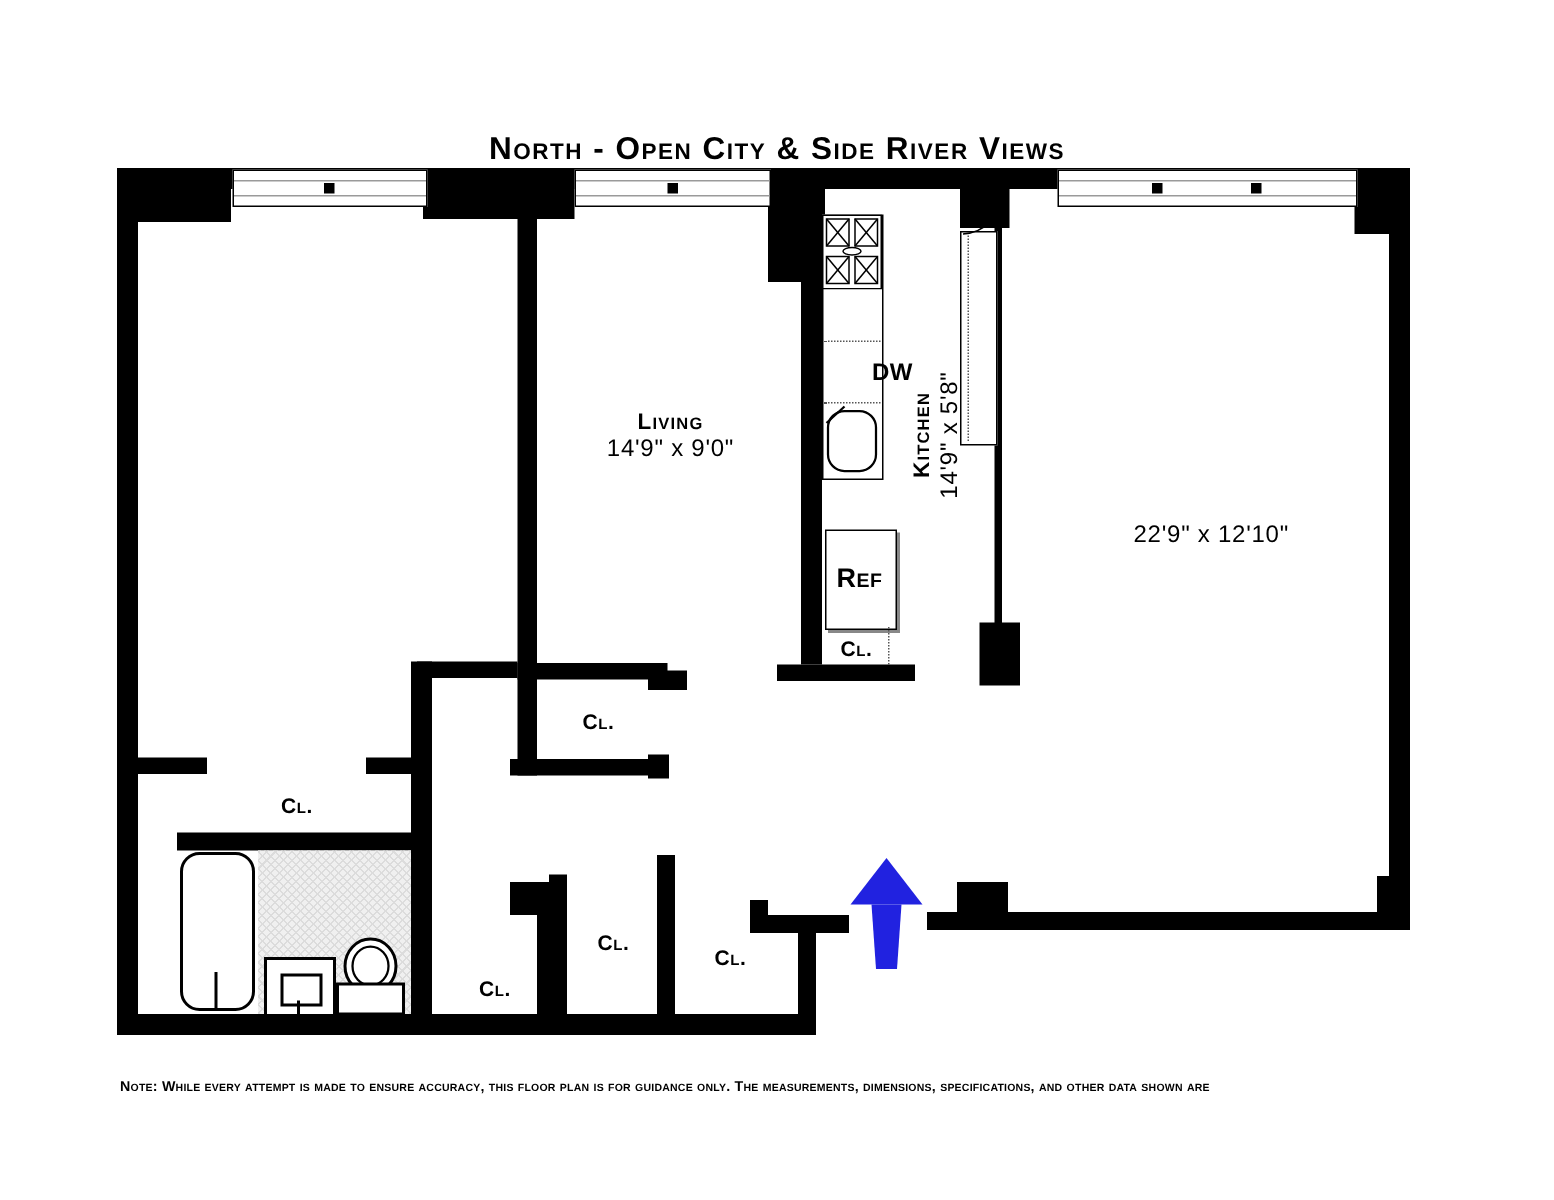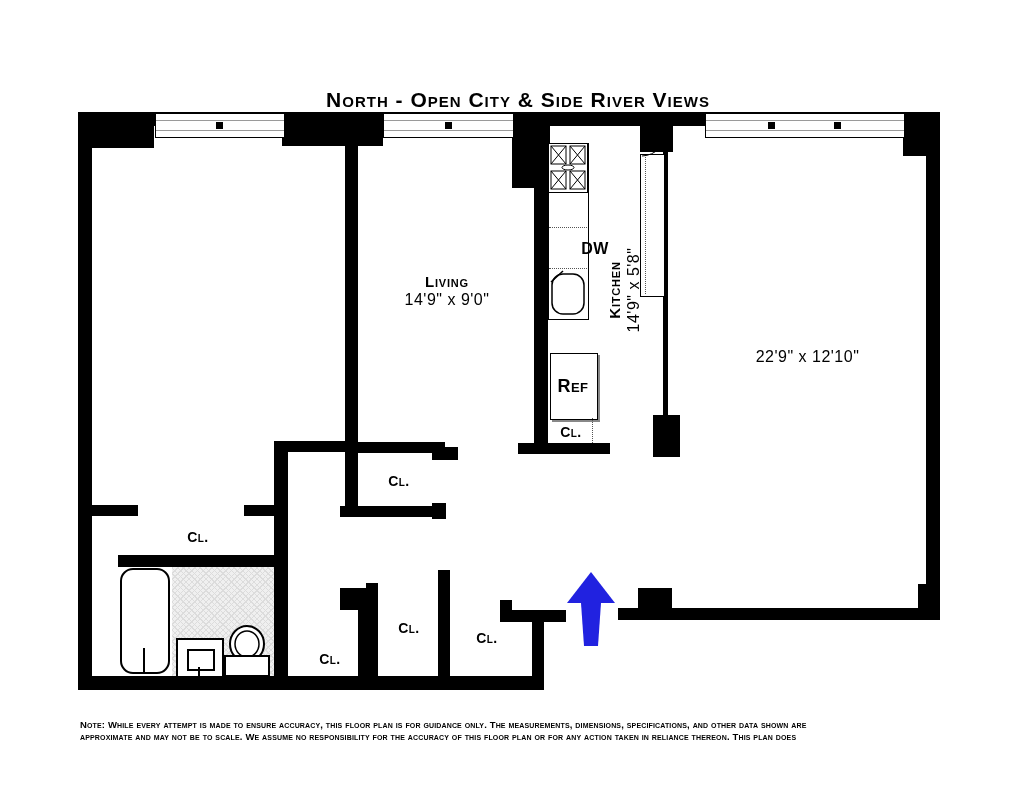--- a/index.html
+++ b/index.html
@@ -175,16 +175,15 @@
     <rect x="3" y="34" width="44" height="20" fill="#fff" stroke="#000" stroke-width="2"></rect>
   </svg>
 
   <svg style="left:560px;top:568px;" width="62" height="82" viewBox="0 0 62 82">
     <polygon points="31,4 55,35 7,35" fill="#2122e0"></polygon>
     <polygon points="21,35 41,35 38,78 24,78" fill="#2122e0"></polygon>
   </svg>
 
   <div class="note">
     <div>Note: While every attempt is made to ensure accuracy, this floor plan is for guidance only. The measurements, dimensions, specifications, and other data shown are</div>
-    <div>approximate and may not be to scale. We assume no responsibility for the accuracy of this floor plan or for any action taken in reliance thereon. This plan does</div>
   </div>
 
 </div>
 
 </body></html>

